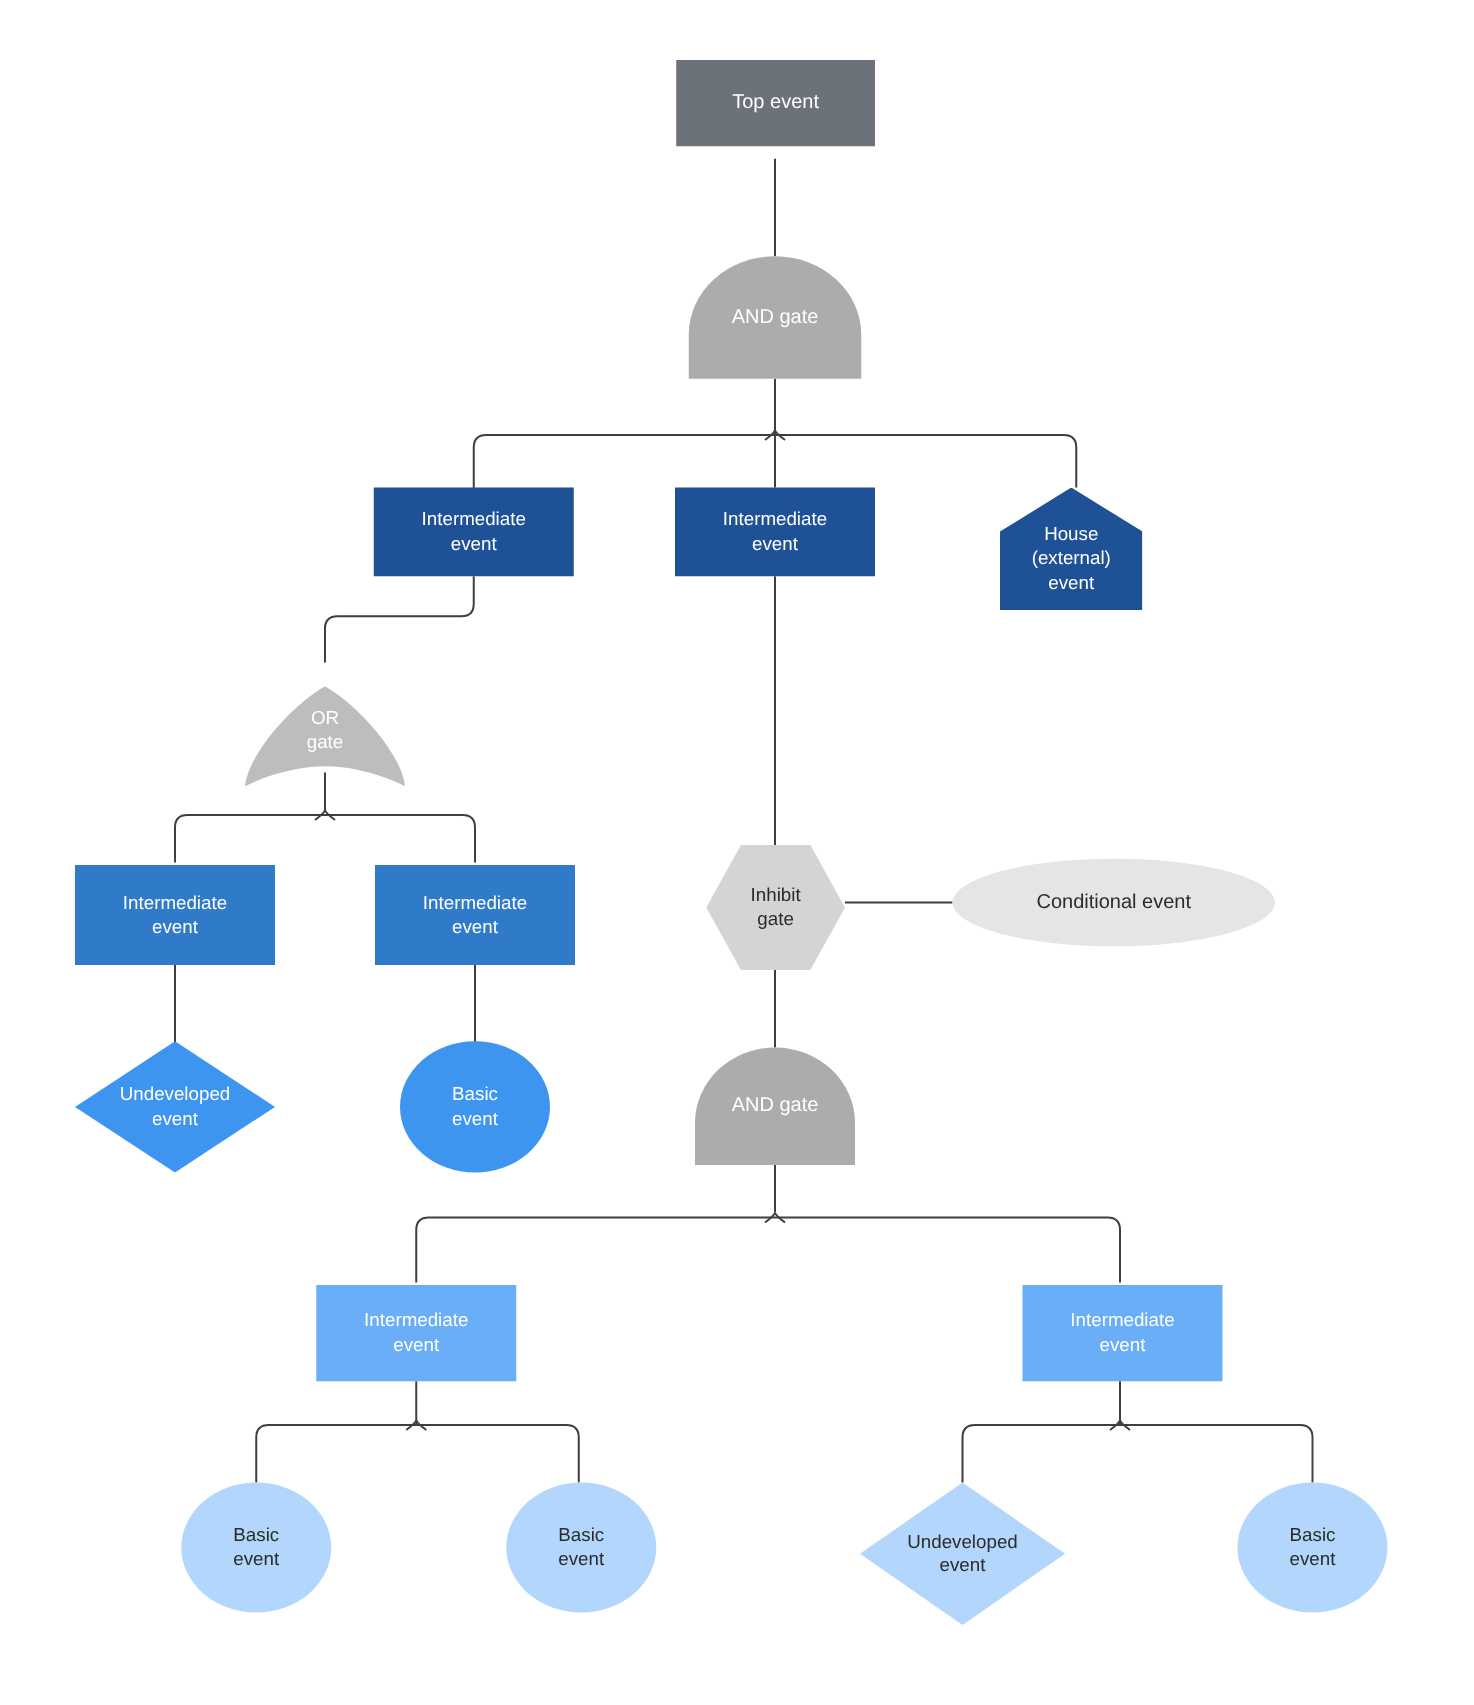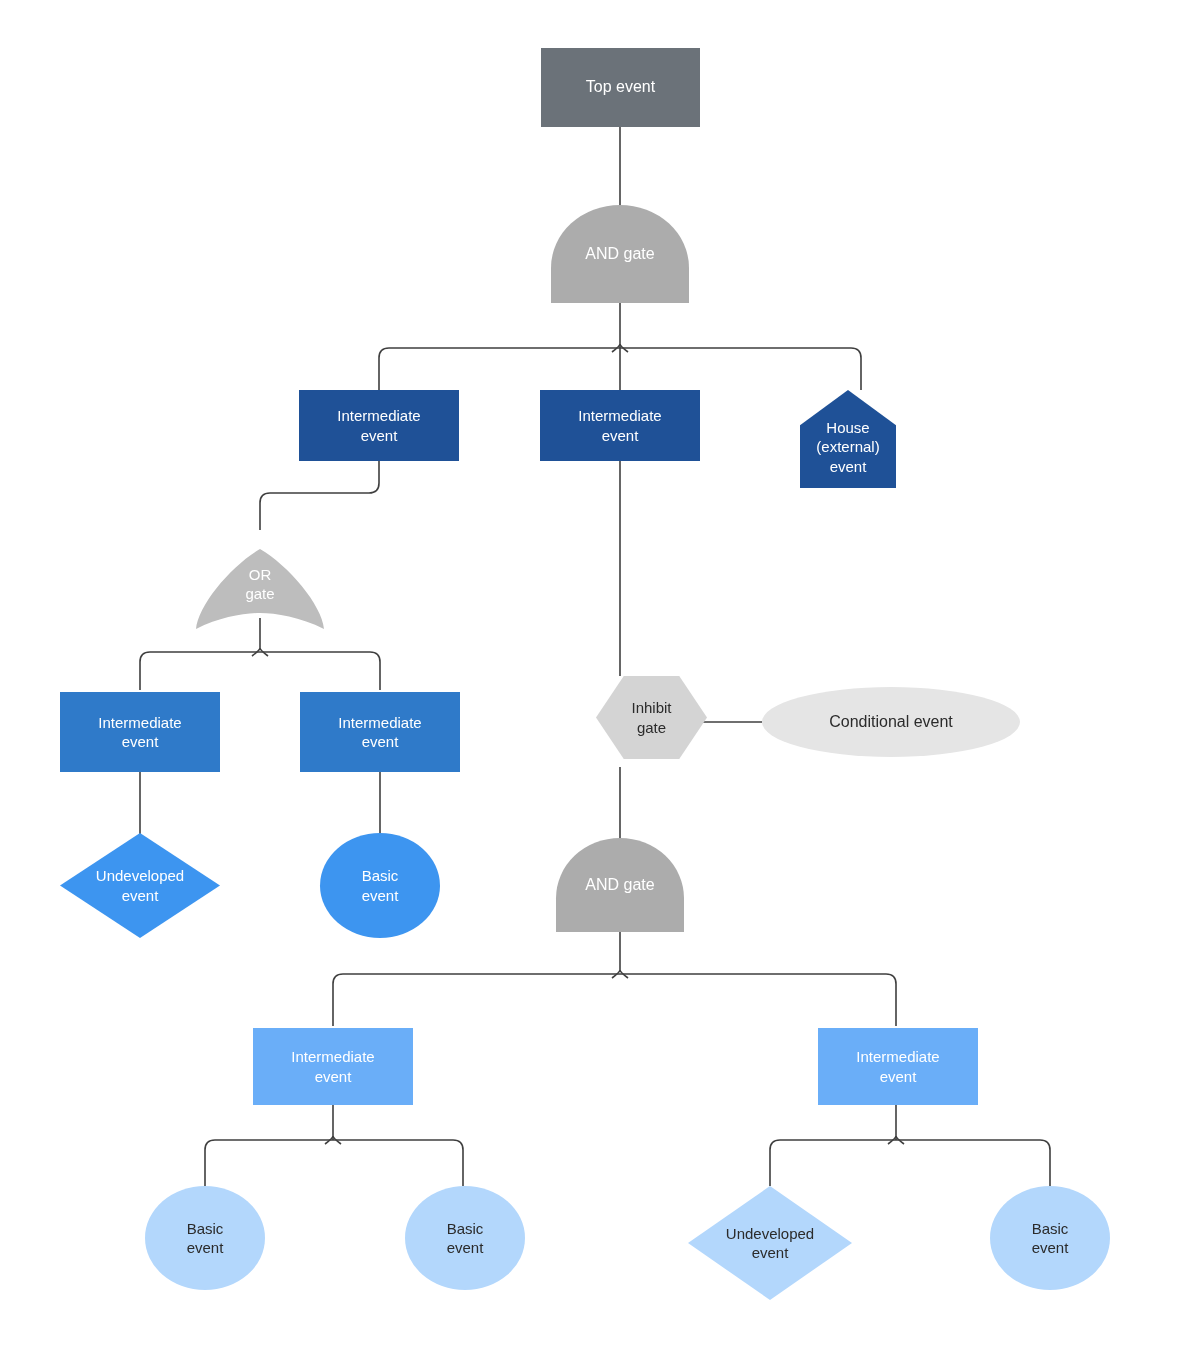--- a/index.html
+++ b/index.html
@@ -128,40 +128,40 @@
 
     <g fill="none" stroke="#3f3f3f" stroke-width="1.6">
       <path d="M612,352 Q620,346 620,344 Q620,346 628,352"></path>
       <path d="M252,656 Q260,650 260,648 Q260,650 268,656"></path>
       <path d="M612,978 Q620,972 620,970 Q620,972 628,978"></path>
       <path d="M325,1144 Q333,1138 333,1136 Q333,1138 341,1144"></path>
       <path d="M888,1144 Q896,1138 896,1136 Q896,1138 904,1144"></path>
     </g>
   </svg>
 
-  <div class="node rect txt-white fs-16" style="left:541px; top:48px; width:159px; height:79px; background:#6b7279;">
+  <div class="node rect txt-white fs-16" style="left:541px; top:48px; width:159px; height:69px; background:#6b7279;">
     <span class="lbl">Top event</span>
   </div>
 
   <div class="node andgate txt-white fs-16" style="left:551px; top:205px; width:138px; height:98px;">
     <span class="shape"></span>
     <span class="lbl">AND gate</span>
   </div>
 
   <div class="node rect txt-white fs-15" style="left:299px; top:390px; width:160px; height:71px; background:#1f5197;">
     <span class="lbl">Intermediate
 event</span>
   </div>
 
   <div class="node rect txt-white fs-15" style="left:540px; top:390px; width:160px; height:71px; background:#1f5197;">
     <span class="lbl">Intermediate
 event</span>
   </div>
 
-  <div class="node house txt-white fs-15" style="left:800px; top:390px; width:96px; height:98px; background:#1f5197;">
+  <div class="node house txt-white fs-15" style="left:800px; top:390px; width:114px; height:98px; background:#1f5197;">
     <span class="lbl" style="padding-top:16px;">House
 (external)
 event</span>
   </div>
 
   <div class="node orgate txt-white fs-15" style="left:196px; top:530px; width:128px; height:96px;">
     <span class="shape">
       <svg viewBox="0 0 128 96" preserveAspectRatio="none" xmlns="http://www.w3.org/2000/svg">
         <path d="M64,0 C92,16 126,56 128,80 C104,68 80,64 64,64 C48,64 24,68 0,80 C2,56 36,16 64,0 Z" fill="#bdbdbd"></path>
       </svg>
@@ -183,21 +183,21 @@
   <div class="node diamond txt-white fs-15" style="left:60px; top:833px; width:160px; height:105px; background:#3d95f0;">
     <span class="lbl">Undeveloped
 event</span>
   </div>
 
   <div class="node circle txt-white fs-15" style="left:320px; top:833px; width:120px; height:105px; background:#3d95f0;">
     <span class="lbl">Basic
 event</span>
   </div>
 
-  <div class="node hexagon txt-dark fs-15" style="left:596px; top:676px; width:111px; height:83px; background:#d4d4d4;">
+  <div class="node hexagon txt-dark fs-15" style="left:565px; top:676px; width:111px; height:100px; background:#d4d4d4;">
     <span class="lbl">Inhibit
 gate</span>
   </div>
 
   <div class="node ellipse txt-dark fs-16" style="left:762px; top:687px; width:258px; height:70px; background:#e5e5e5;">
     <span class="lbl">Conditional event</span>
   </div>
 
   <div class="node andgate txt-white fs-16" style="left:556px; top:838px; width:128px; height:94px;">
     <span class="shape"></span>

